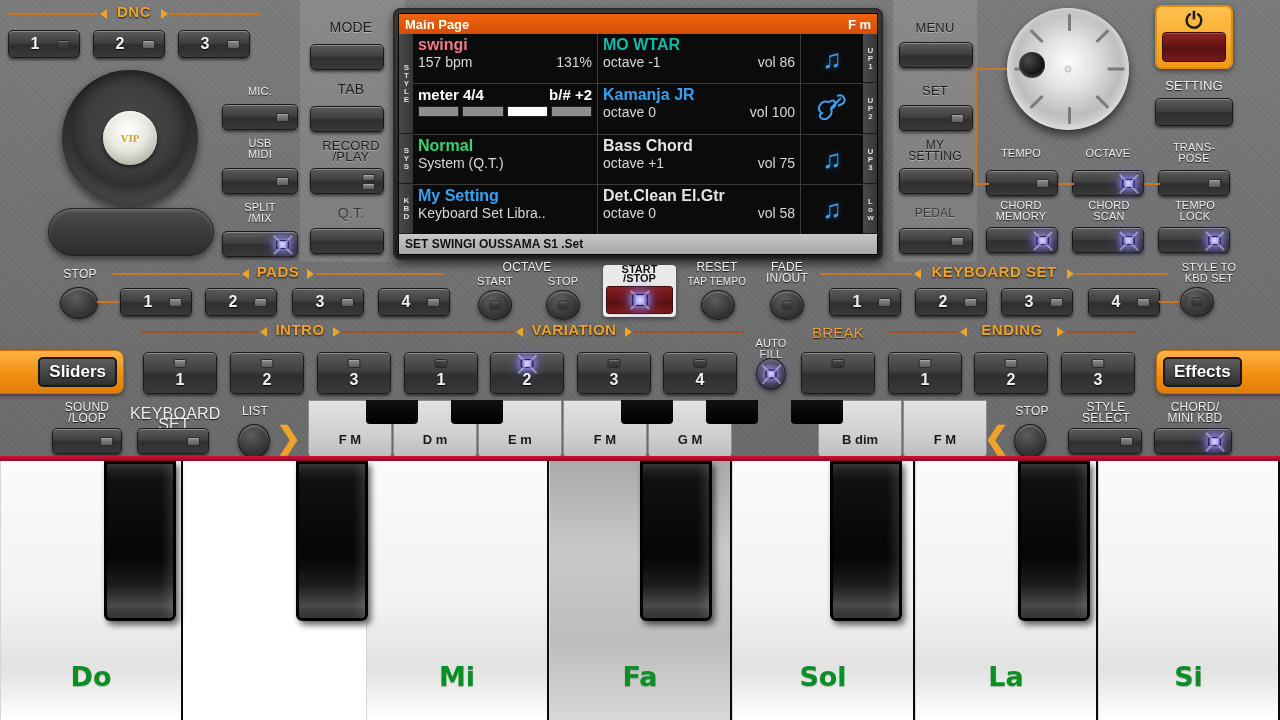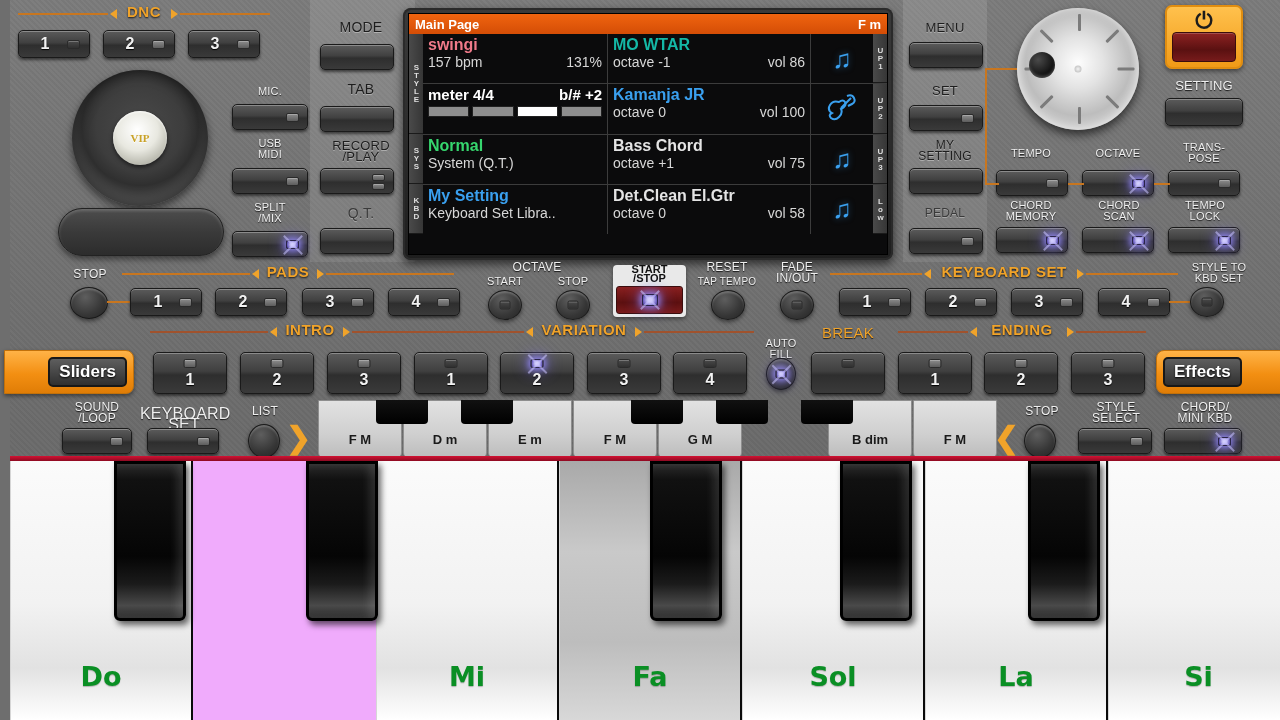--- a/index.html
+++ b/index.html
@@ -2,21 +2,21 @@
 <html><head>
 <meta charset="utf-8">
 <style>
   * { box-sizing: border-box; margin:0; padding:0; }
   body {
     width:1280px; height:720px; overflow:hidden;
     font-family:"Liberation Sans", sans-serif;
     background:#6e6e6e;
     position:relative;
   }
-  #app { position:absolute; inset:0;margin-left:10px; }
+  #app { position:absolute; inset:0; }
 
   
   .panel {
     position:absolute; left:0; top:0; width:1280px; height:456px;
     background:
       repeating-linear-gradient(45deg, rgba(255,255,255,.022) 0 2px, rgba(0,0,0,.022) 2px 4px),
       linear-gradient(180deg,#7b7b7b 0%,#747474 40%,#6a6a6a 100%);
   }
   .mid-col-bg {
     position:absolute; left:300px; top:0; width:105px; height:262px;
@@ -244,21 +244,21 @@
     color:#1a1a1a; font-size:13px; font-weight:bold;
     cursor:pointer;
   }
   .cblack {
     position:absolute; top:0; width:52px; height:24px;
     background:linear-gradient(180deg,#111,#000);
     border-radius:0 0 4px 4px; z-index:2;
   }
 
   
-  .piano { position:absolute; left:0; top:456px; width:1280px; height:264px; background:#f0abfc; }
+  .piano { position:absolute; left:0; top:456px; width:1280px; height:264px; background:#ffffff; }
   .redline { position:absolute; left:0; top:0; width:1280px; height:5px;
              background:linear-gradient(180deg,#d31233,#8e0a22); z-index:5;}
   .wkey {
     position:absolute; top:5px; height:259px;
     background:linear-gradient(180deg,#fbfbfb 0%,#f2f2f2 55%,#e2e2e2 80%,#ffffff 100%);
     border-right:2px solid #0a0a0a; border-left:1px solid #d6d6d6;
     display:flex; align-items:flex-end; justify-content:center;
     padding-bottom:28px;
     color:#0a8f24; font-size:27px; font-weight:bold;
     font-family:"DejaVu Sans", sans-serif;
@@ -455,20 +455,21 @@
               <span class="icon-note">♫</span>
             </div>
             <div class="side-tabs" style="width:14px;">
               <div class="side-tab">Low</div>
             </div>
           </div>
 
         </div>
       </div>
 
+      <div class="disp-foot">SET SWINGI OUSSAMA S1 .Set</div>
     </div>
   </div>
 
   <div class="lbl dark" style="left:897px; top:22px; width:76px; font-size:13px;">MENU</div>
   <div class="btn" style="left:899px; top:42px; width:74px; height:26px;"></div>
 
   <div class="lbl dark" style="left:897px; top:85px; width:76px; font-size:13px;">SET</div>
   <div class="btn" style="left:899px; top:105px; width:74px; height:26px;">
     <span class="led" style="right:8px; top:8px;"></span>
   </div>

